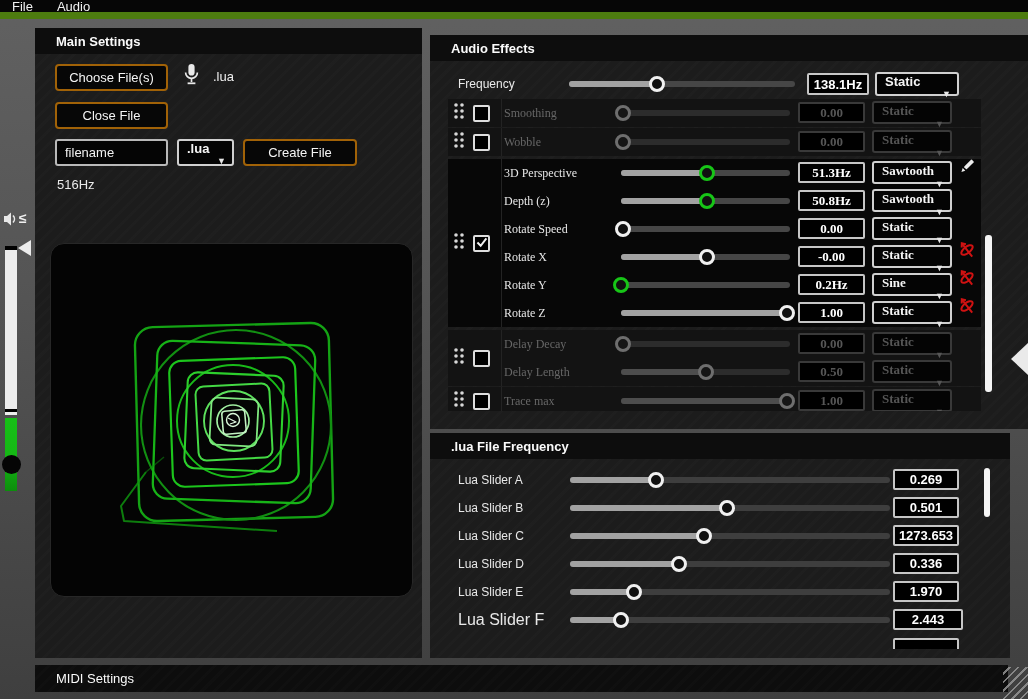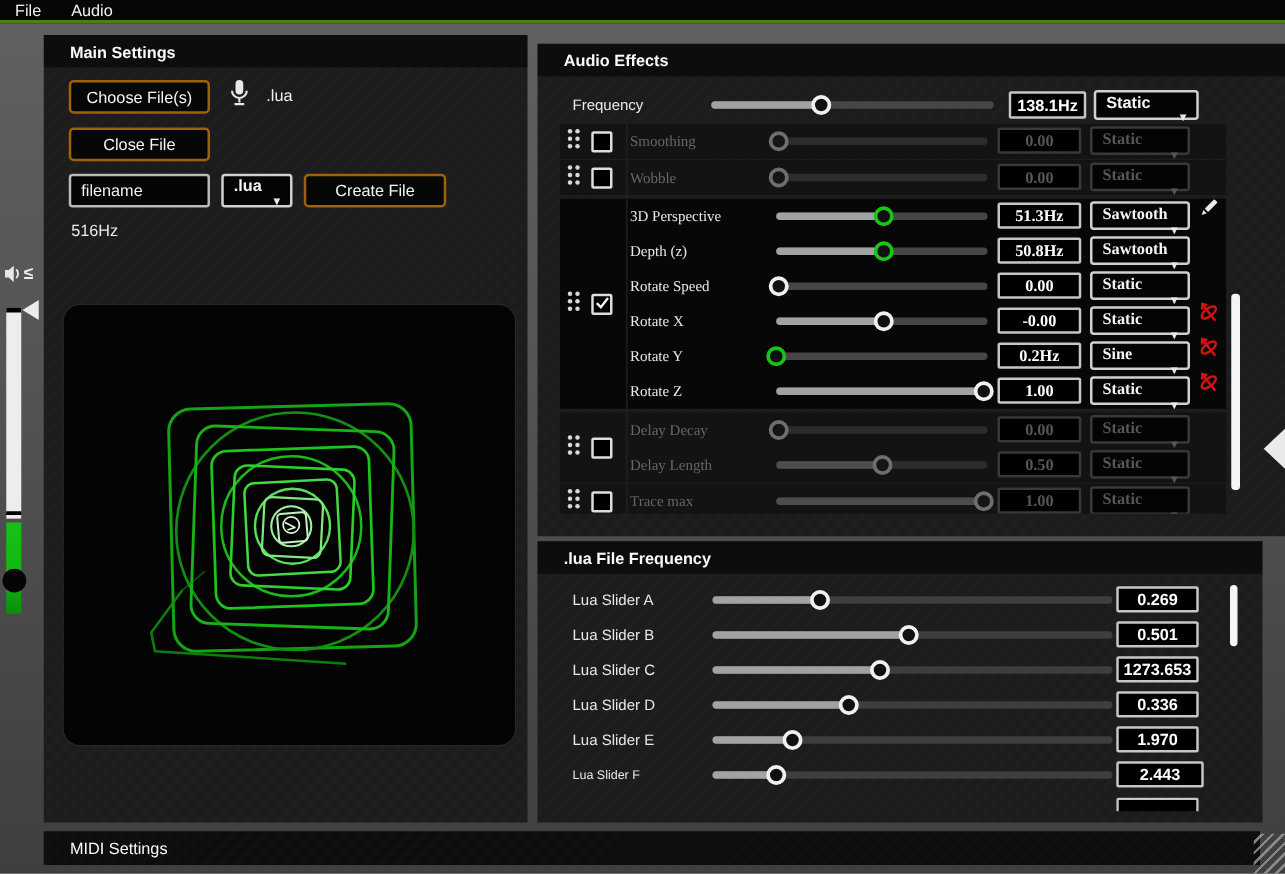--- a/index.html
+++ b/index.html
@@ -5,21 +5,21 @@
   * { margin:0; padding:0; box-sizing:border-box; }
   html,body { width:1028px; height:699px; overflow:hidden; }
   body {
     position:relative;
     font-family:"Liberation Sans", sans-serif;
     background:linear-gradient(180deg,#616161 0%,#555 40%,#3f3f3f 100%);
     color:#e8e8e8;
   }
   
   .menubar { position:absolute; left:0; top:0; width:1028px; height:19px;
-    background:#060606; border-bottom:3px solid #4d7c0f; display:flex; align-items:center; z-index:30;}
+    background:#060606; border-bottom:7px solid #4d7c0f; display:flex; align-items:center; z-index:30;}
   .menu-item { padding:0 12px; font-size:13px; color:#f0f0f0; line-height:19px; }
   
   .panel { position:absolute; background:#1c1c1c; overflow:hidden; }
   .panel::before { content:""; position:absolute; inset:0;
     background:repeating-linear-gradient(135deg, rgba(255,255,255,0.012) 0 3px, rgba(0,0,0,0) 3px 9px); pointer-events:none;}
   .panel-header { position:absolute; left:0; top:0; right:0; height:26px; background:#0d0d0d;
     display:flex; align-items:center; padding-left:21px; font-size:13px; font-weight:600; color:#fafafa; z-index:2;}
   
   .btn { position:absolute; background:#070707; border:2px solid #a16207; border-radius:4px;
     color:#f5f5f5; font-size:13px; display:flex; align-items:center; justify-content:center; }
@@ -417,21 +417,21 @@
       <div style="position: absolute; left: 0px; top: 145px; width: 580px; height: 28px;">
         <span style="position:absolute;left:28px;top:0;height:28px;display:flex;align-items:center;font-size:12px;color:#e8e8e8;">Lua Slider E</span>
         <div class="slider" style="left:140px;top:6px;width:320px;">
           <div class="track" style="background:#3e3e3e;"></div>
           <div class="fill" style="width:20%"></div>
           <div class="thumb" style="left:calc(20% - 8px);"></div>
         </div>
         <div class="value-box" style="left:463px;top:3px;width:66px;height:21px;">1.970</div>
       </div>
       <div style="position: absolute; left: 0px; top: 173px; width: 580px; height: 28px;">
-        <span style="position:absolute;left:28px;top:0;height:28px;display:flex;align-items:center;font-size:10px;color:#e8e8e8;">Lua Slider F</span>
+        <span style="position:absolute;left:28px;top:0;height:28px;display:flex;align-items:center;font-size:16px;color:#e8e8e8;">Lua Slider F</span>
         <div class="slider" style="left:140px;top:6px;width:320px;">
           <div class="track" style="background:#3e3e3e;"></div>
           <div class="fill" style="width:16%"></div>
           <div class="thumb" style="left:calc(16% - 8px);"></div>
         </div>
         <div class="value-box" style="left:463px;top:3px;width:70px;height:21px;">2.443</div>
       </div>
     </div>
   <div class="clip-box" style="left:463px;top:205px;width:66px;height:11px;">
     <div class="value-box" style="left:0;top:0;width:66px;height:21px;"></div>

